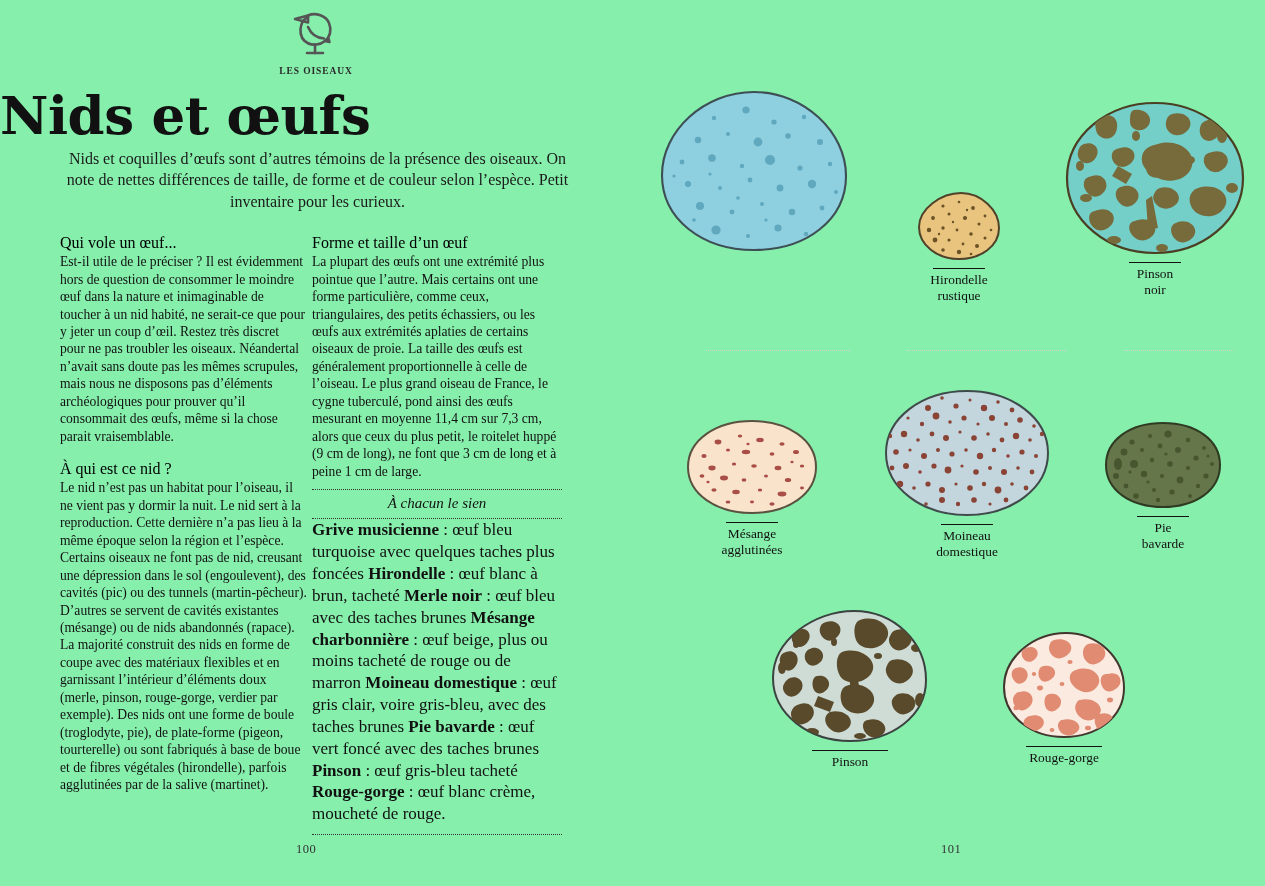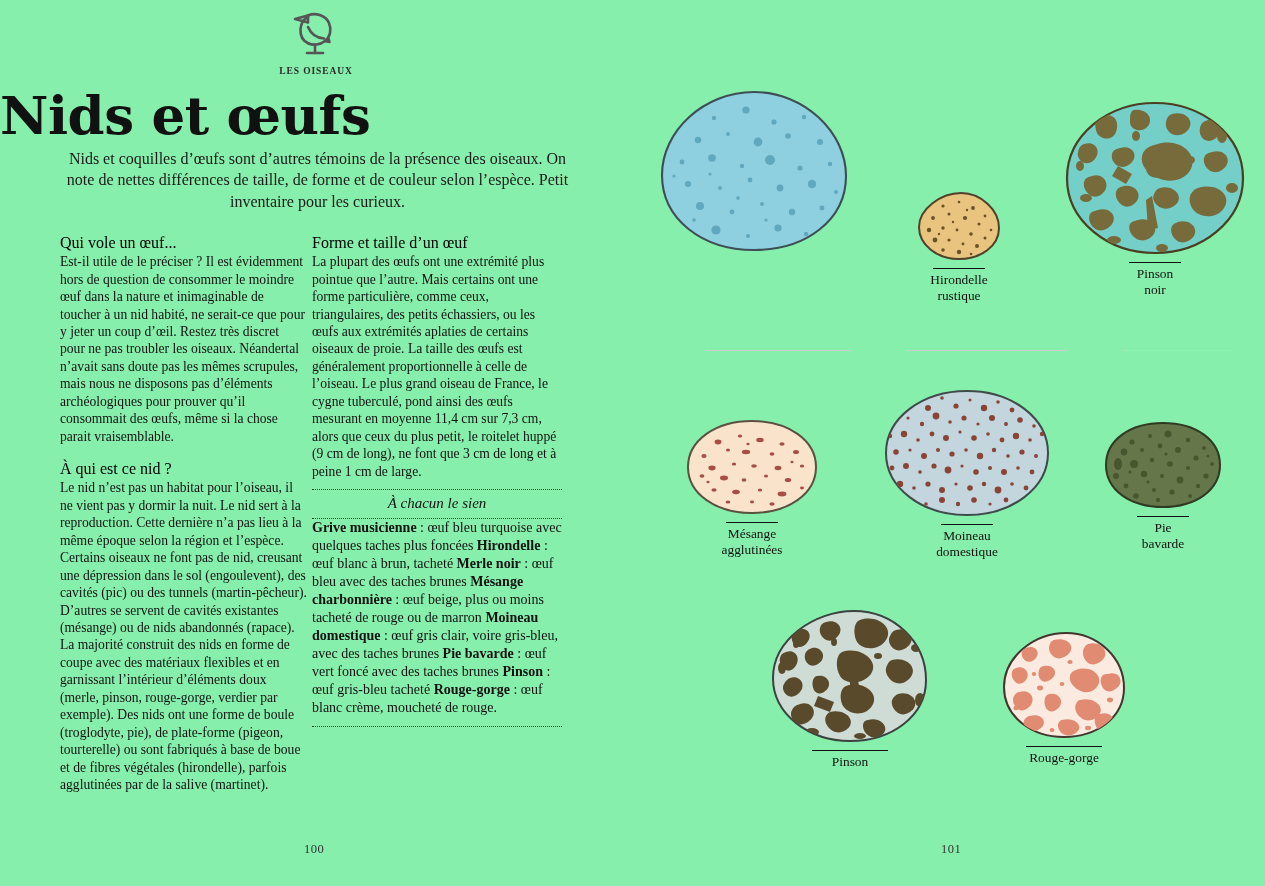--- a/index.html
+++ b/index.html
@@ -98,32 +98,32 @@
   }
   .dotrule.tight-top { margin: 5px 0 0 0; }
   .box-title {
     text-align: center;
     font-weight: normal;
     font-style: italic;
     font-size: 15px;
     margin: 2px 0 3px 0;
   }
   .list-block {
-    font-size: 14px;
+    font-size: 17px;
     line-height: 1.285;
   }
   .list-block b { font-weight: bold; }
 
   .folio {
     position: absolute;
     font-size: 12.5px;
     color: #333333;
     letter-spacing: 0.5px;
   }
-  .folio-left  { left: 304px; top: 842px; }
+  .folio-left  { left: 296px; top: 842px; }
   .folio-right { left: 941px; top: 842px; }
 
   
   .right-page {
     position: absolute;
     left: 632px; top: 0;
     width: 633px; height: 886px;
   }
   .egg-fig {
     position: absolute;

